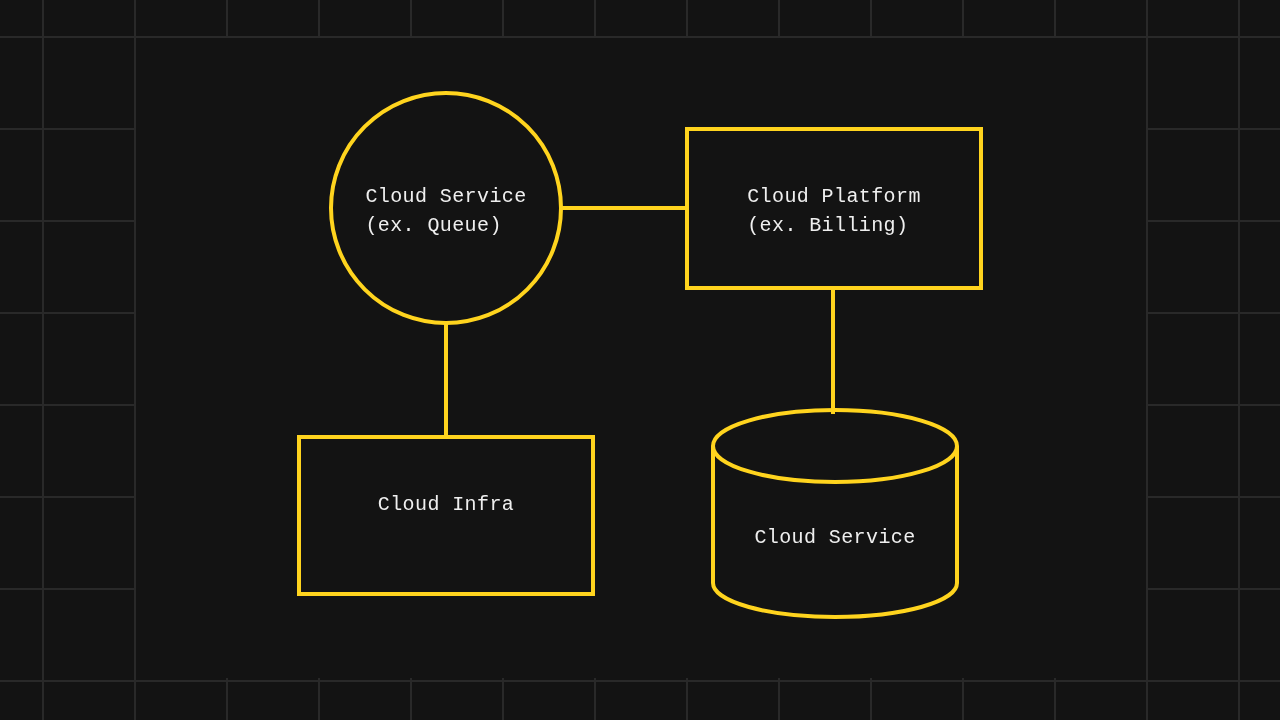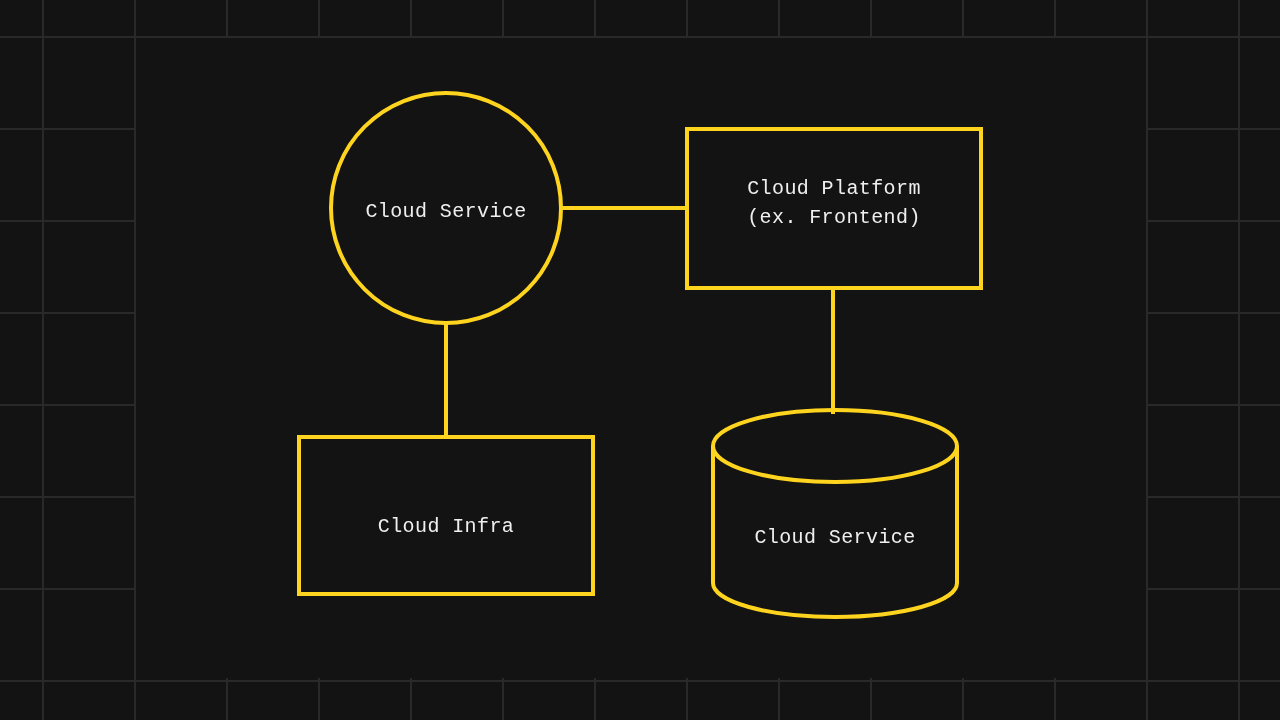--- a/index.html
+++ b/index.html
@@ -82,28 +82,29 @@
     <rect class="shape" x="299" y="437" width="294" height="157"></rect>
 
     <g>
       <path class="shape" d="M 713 446 L 713 583 A 122 34 0 0 0 957 583 L 957 446"></path>
       <ellipse class="shape" cx="835" cy="446" rx="122" ry="36"></ellipse>
     </g>
   </svg>
 
   <div class="label" style="left:446px; top:211px">
     <div>Cloud Service</div>
+    <div>(ex. Queue)</div>
   </div>
 
-  <div class="label" style="left:834px; top:203px">
+  <div class="label" style="left:834px; top:211px">
     <div>Cloud Platform</div>
-    <div>(ex. Frontend)</div>
+    <div>(ex. Billing)</div>
   </div>
 
-  <div class="label" style="left:446px; top:526px">
+  <div class="label" style="left:446px; top:504px">
     <div>Cloud Infra</div>
   </div>
 
   <div class="label" style="left:835px; top:537px">
     <div>Cloud Service</div>
   </div>
 
 </div>
 
 </body></html>

